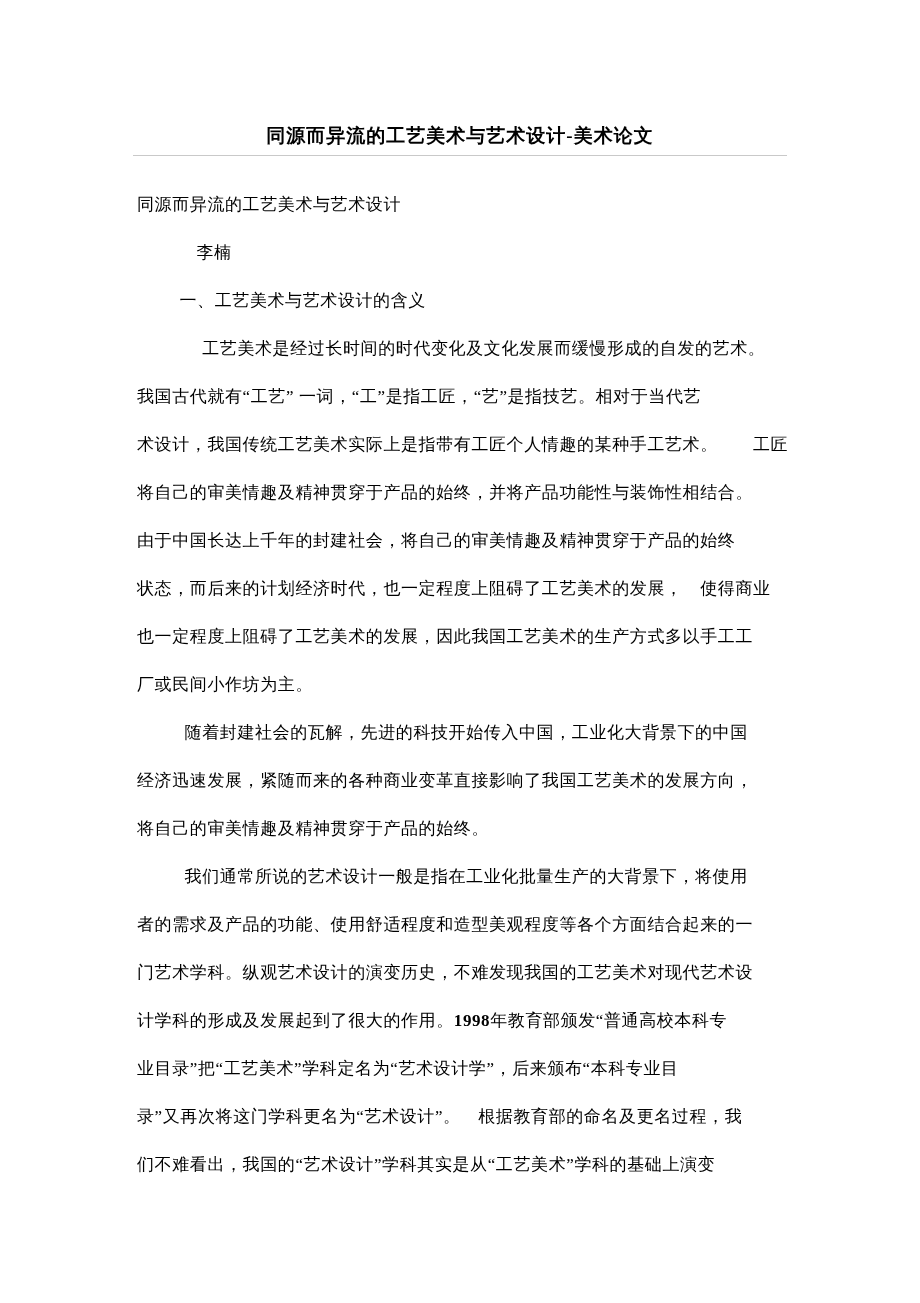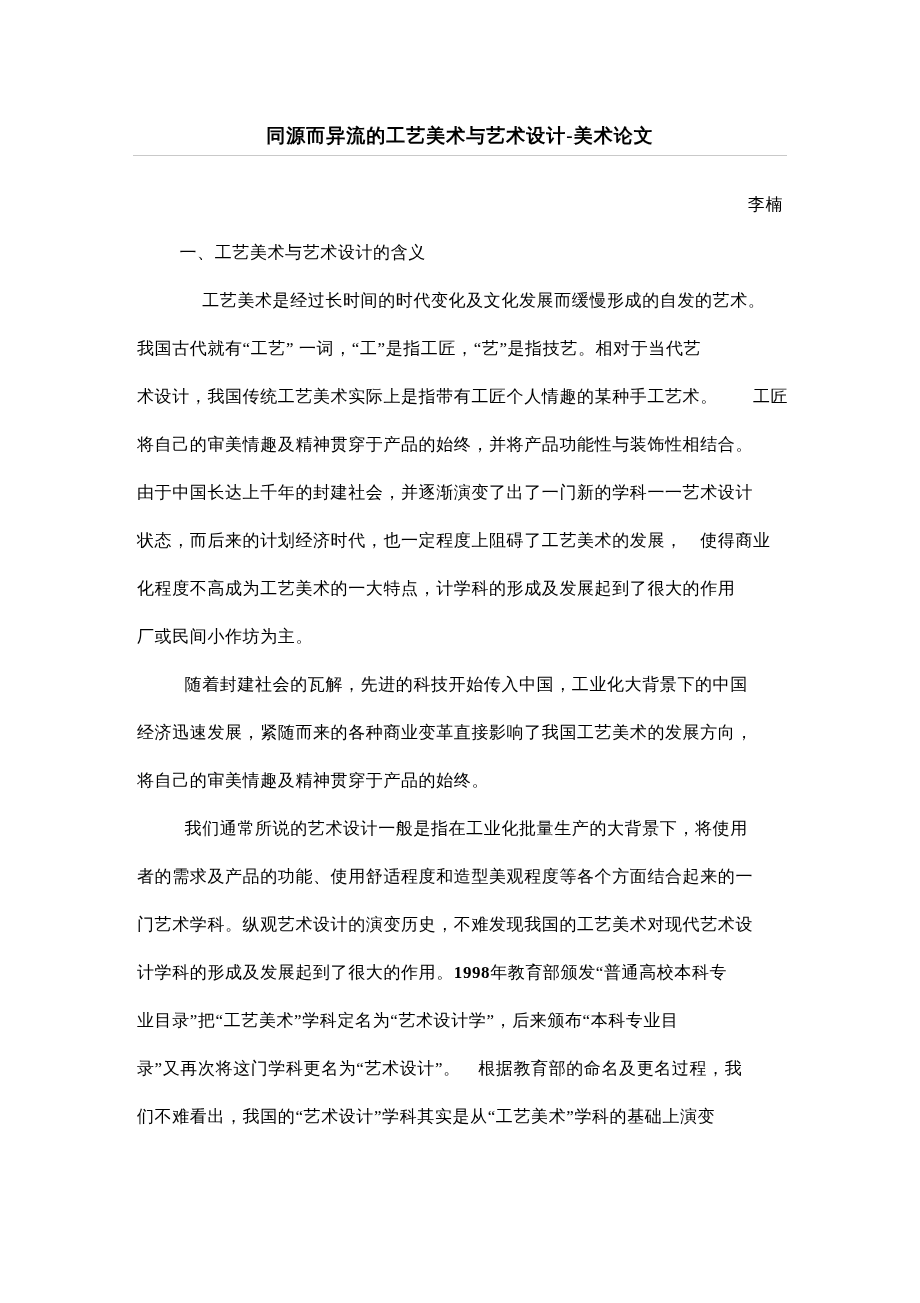--- a/index.html
+++ b/index.html
@@ -50,29 +50,30 @@
     font-weight: bold;
   }
 </style>
 </head>
 <body>
 
 <div class="page">
   <h1 class="doc-title">同源而异流的工艺美术与艺术设计-美术论文</h1>
   <hr class="title-rule">
   <div class="doc-body">
-      <div class="line" style="padding-left: 3.5em; text-align: right;"><span>李楠</span></div>
+      <div class="line"><span>同源而异流的工艺美术与艺术设计</span></div>
+      <div class="line" style="padding-left: 3.5em;"><span>李楠</span></div>
       <div class="line" style="padding-left: 2.5em;"><span>一、工艺美术与艺术设计的含义</span></div>
       <div class="line" style="padding-left: 2.8em; text-align: center;"><span>工艺美术是经过长时间的时代变化及文化发展而缓慢形成的自发的艺术。</span></div>
       <div class="line"><span>我国古代就有“工艺” 一词，“工”是指工匠，“艺”是指技艺。相对于当代艺</span></div>
       <div class="line"><span>术设计，我国传统工艺美术实际上是指带有工匠个人情趣的某种手工艺术。　　工匠</span></div>
       <div class="line"><span>将自己的审美情趣及精神贯穿于产品的始终，并将产品功能性与装饰性相结合。</span></div>
-      <div class="line"><span>由于中国长达上千年的封建社会，并逐渐演变了出了一门新的学科一一艺术设计</span></div>
+      <div class="line"><span>由于中国长达上千年的封建社会，将自己的审美情趣及精神贯穿于产品的始终</span></div>
       <div class="line"><span>状态，而后来的计划经济时代，也一定程度上阻碍了工艺美术的发展，　使得商业</span></div>
-      <div class="line"><span>化程度不高成为工艺美术的一大特点，计学科的形成及发展起到了很大的作用</span></div>
+      <div class="line"><span>也一定程度上阻碍了工艺美术的发展，因此我国工艺美术的生产方式多以手工工</span></div>
       <div class="line"><span>厂或民间小作坊为主。</span></div>
       <div class="line" style="padding-left: 2.8em;"><span>随着封建社会的瓦解，先进的科技开始传入中国，工业化大背景下的中国</span></div>
       <div class="line"><span>经济迅速发展，紧随而来的各种商业变革直接影响了我国工艺美术的发展方向，</span></div>
       <div class="line"><span>将自己的审美情趣及精神贯穿于产品的始终。</span></div>
       <div class="line" style="padding-left: 2.8em;"><span>我们通常所说的艺术设计一般是指在工业化批量生产的大背景下，将使用</span></div>
       <div class="line"><span>者的需求及产品的功能、使用舒适程度和造型美观程度等各个方面结合起来的一</span></div>
       <div class="line"><span>门艺术学科。纵观艺术设计的演变历史，不难发现我国的工艺美术对现代艺术设</span></div>
       <div class="line"><span>计学科的形成及发展起到了很大的作用。</span><span class="bold">1998</span><span>年教育部颁发“普通高校本科专</span></div>
       <div class="line"><span>业目录”把“工艺美术”学科定名为“艺术设计学”，后来颁布“本科专业目</span></div>
       <div class="line"><span>录”又再次将这门学科更名为“艺术设计”。　根据教育部的命名及更名过程，我</span></div>

